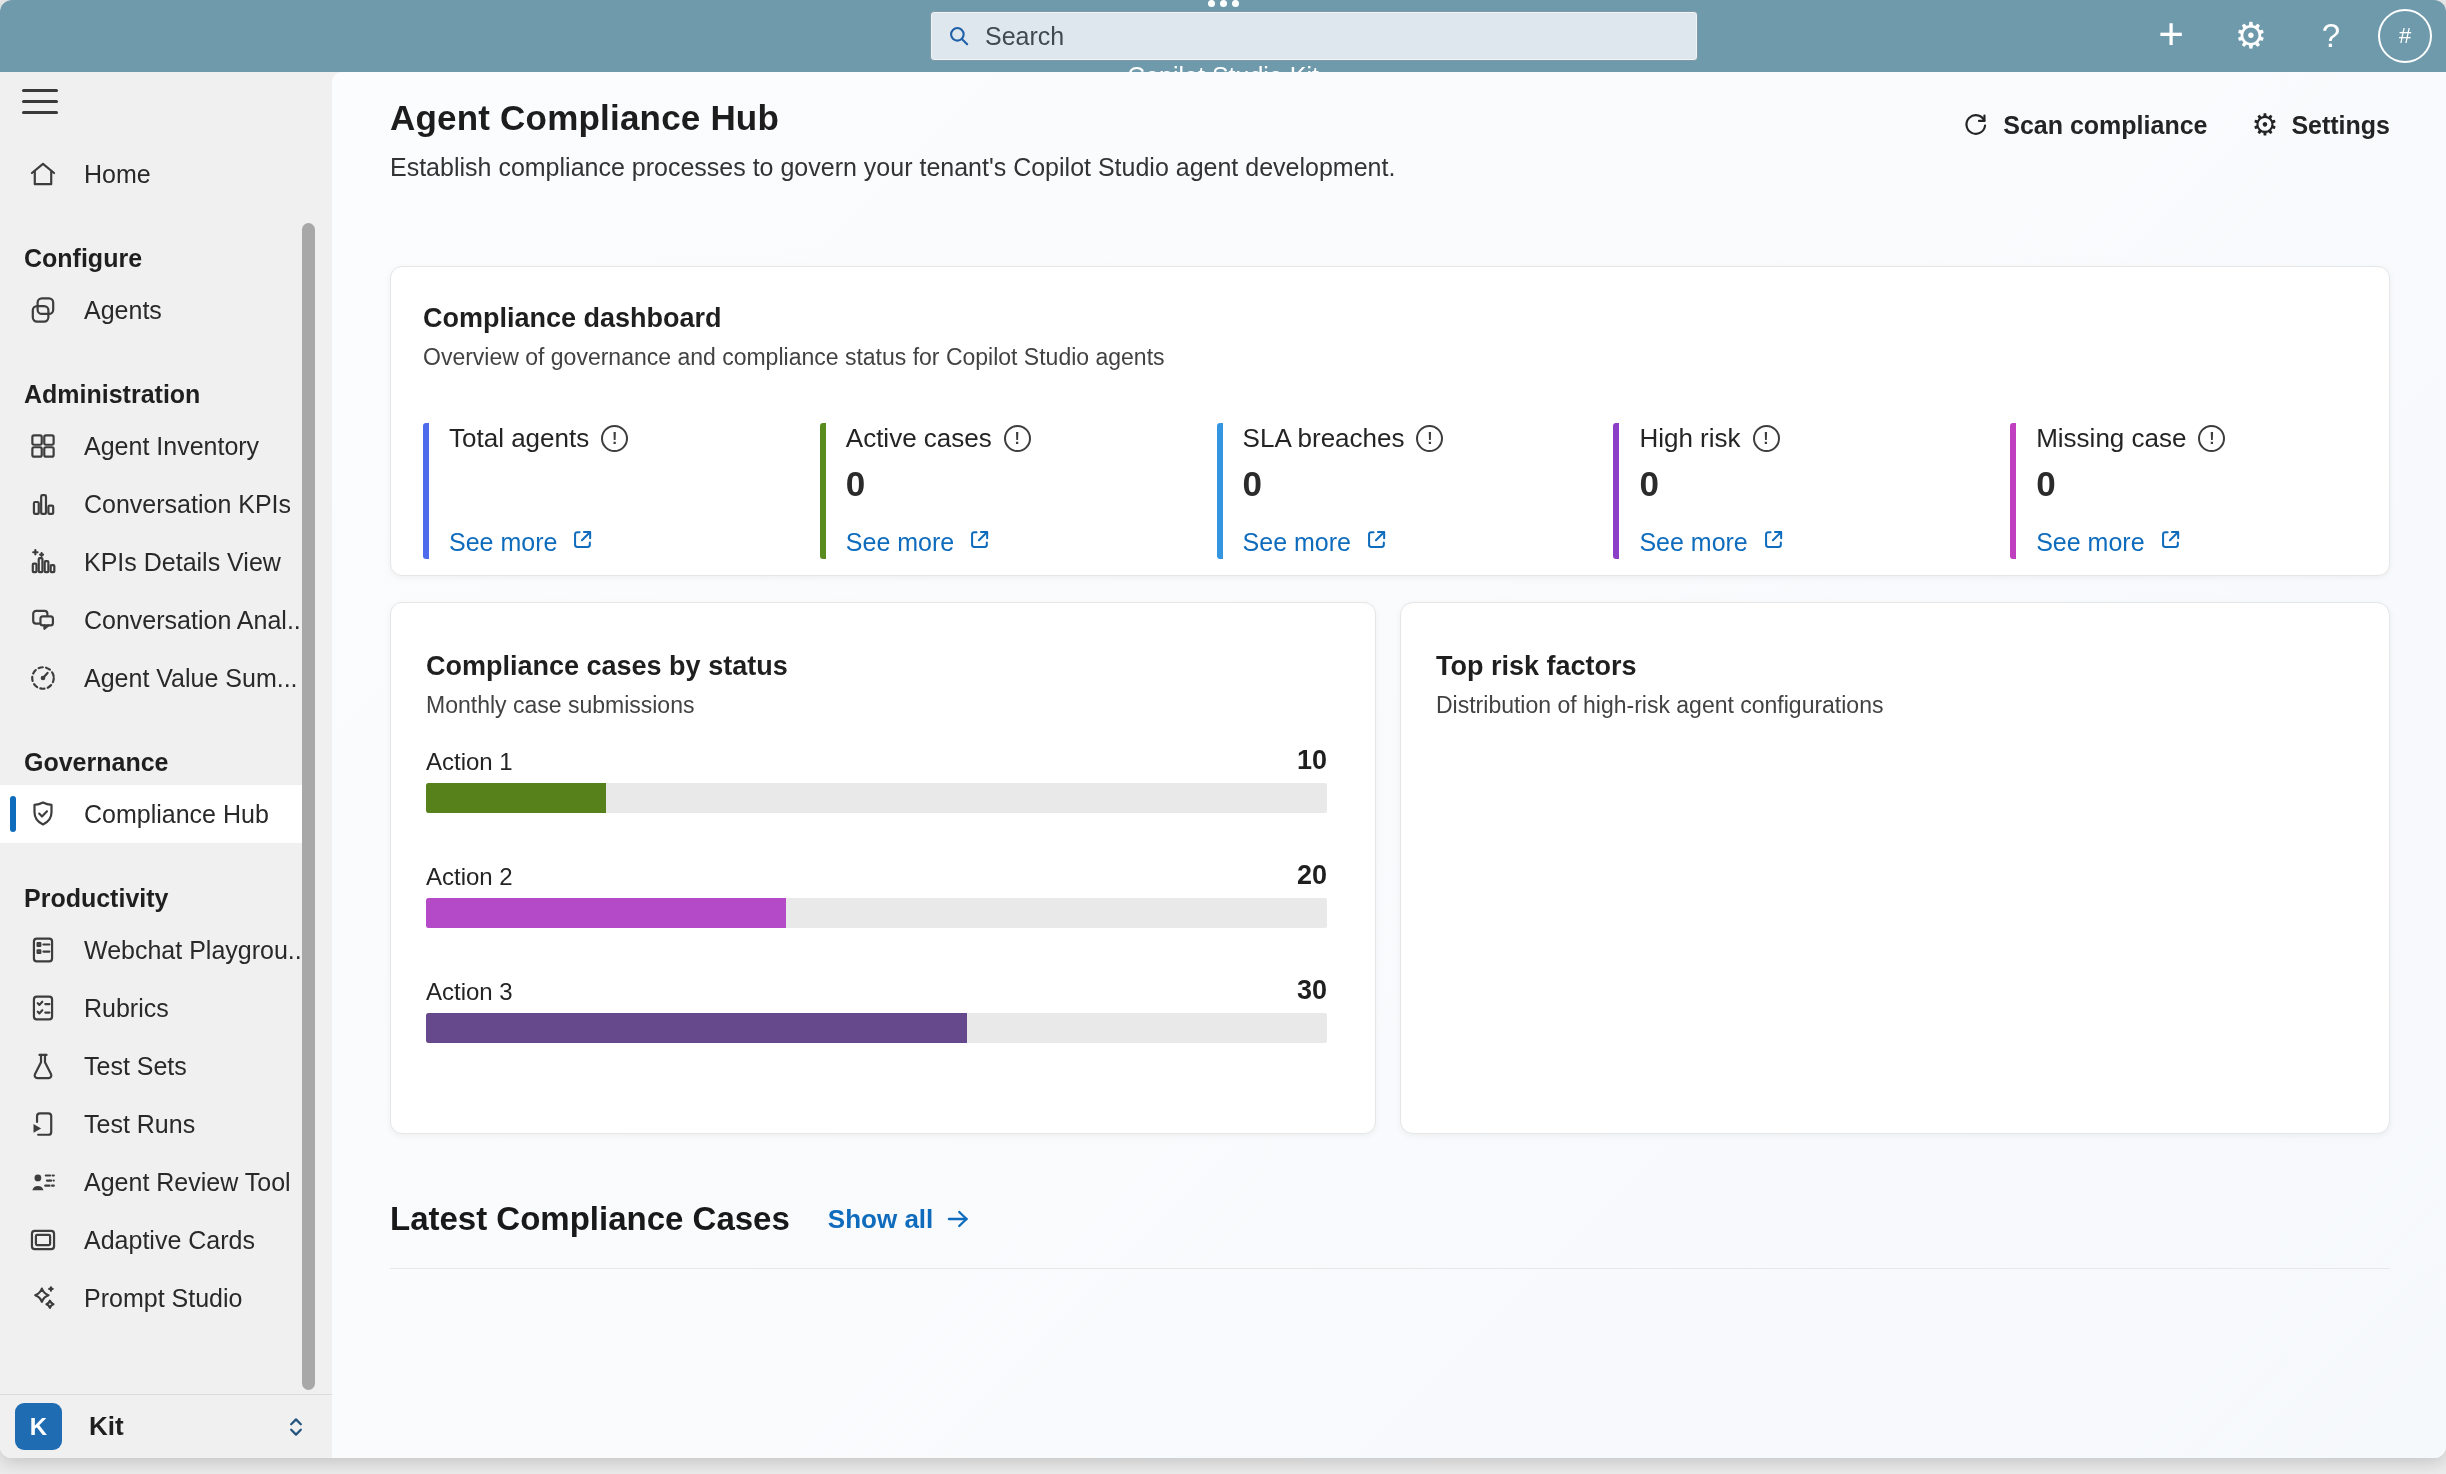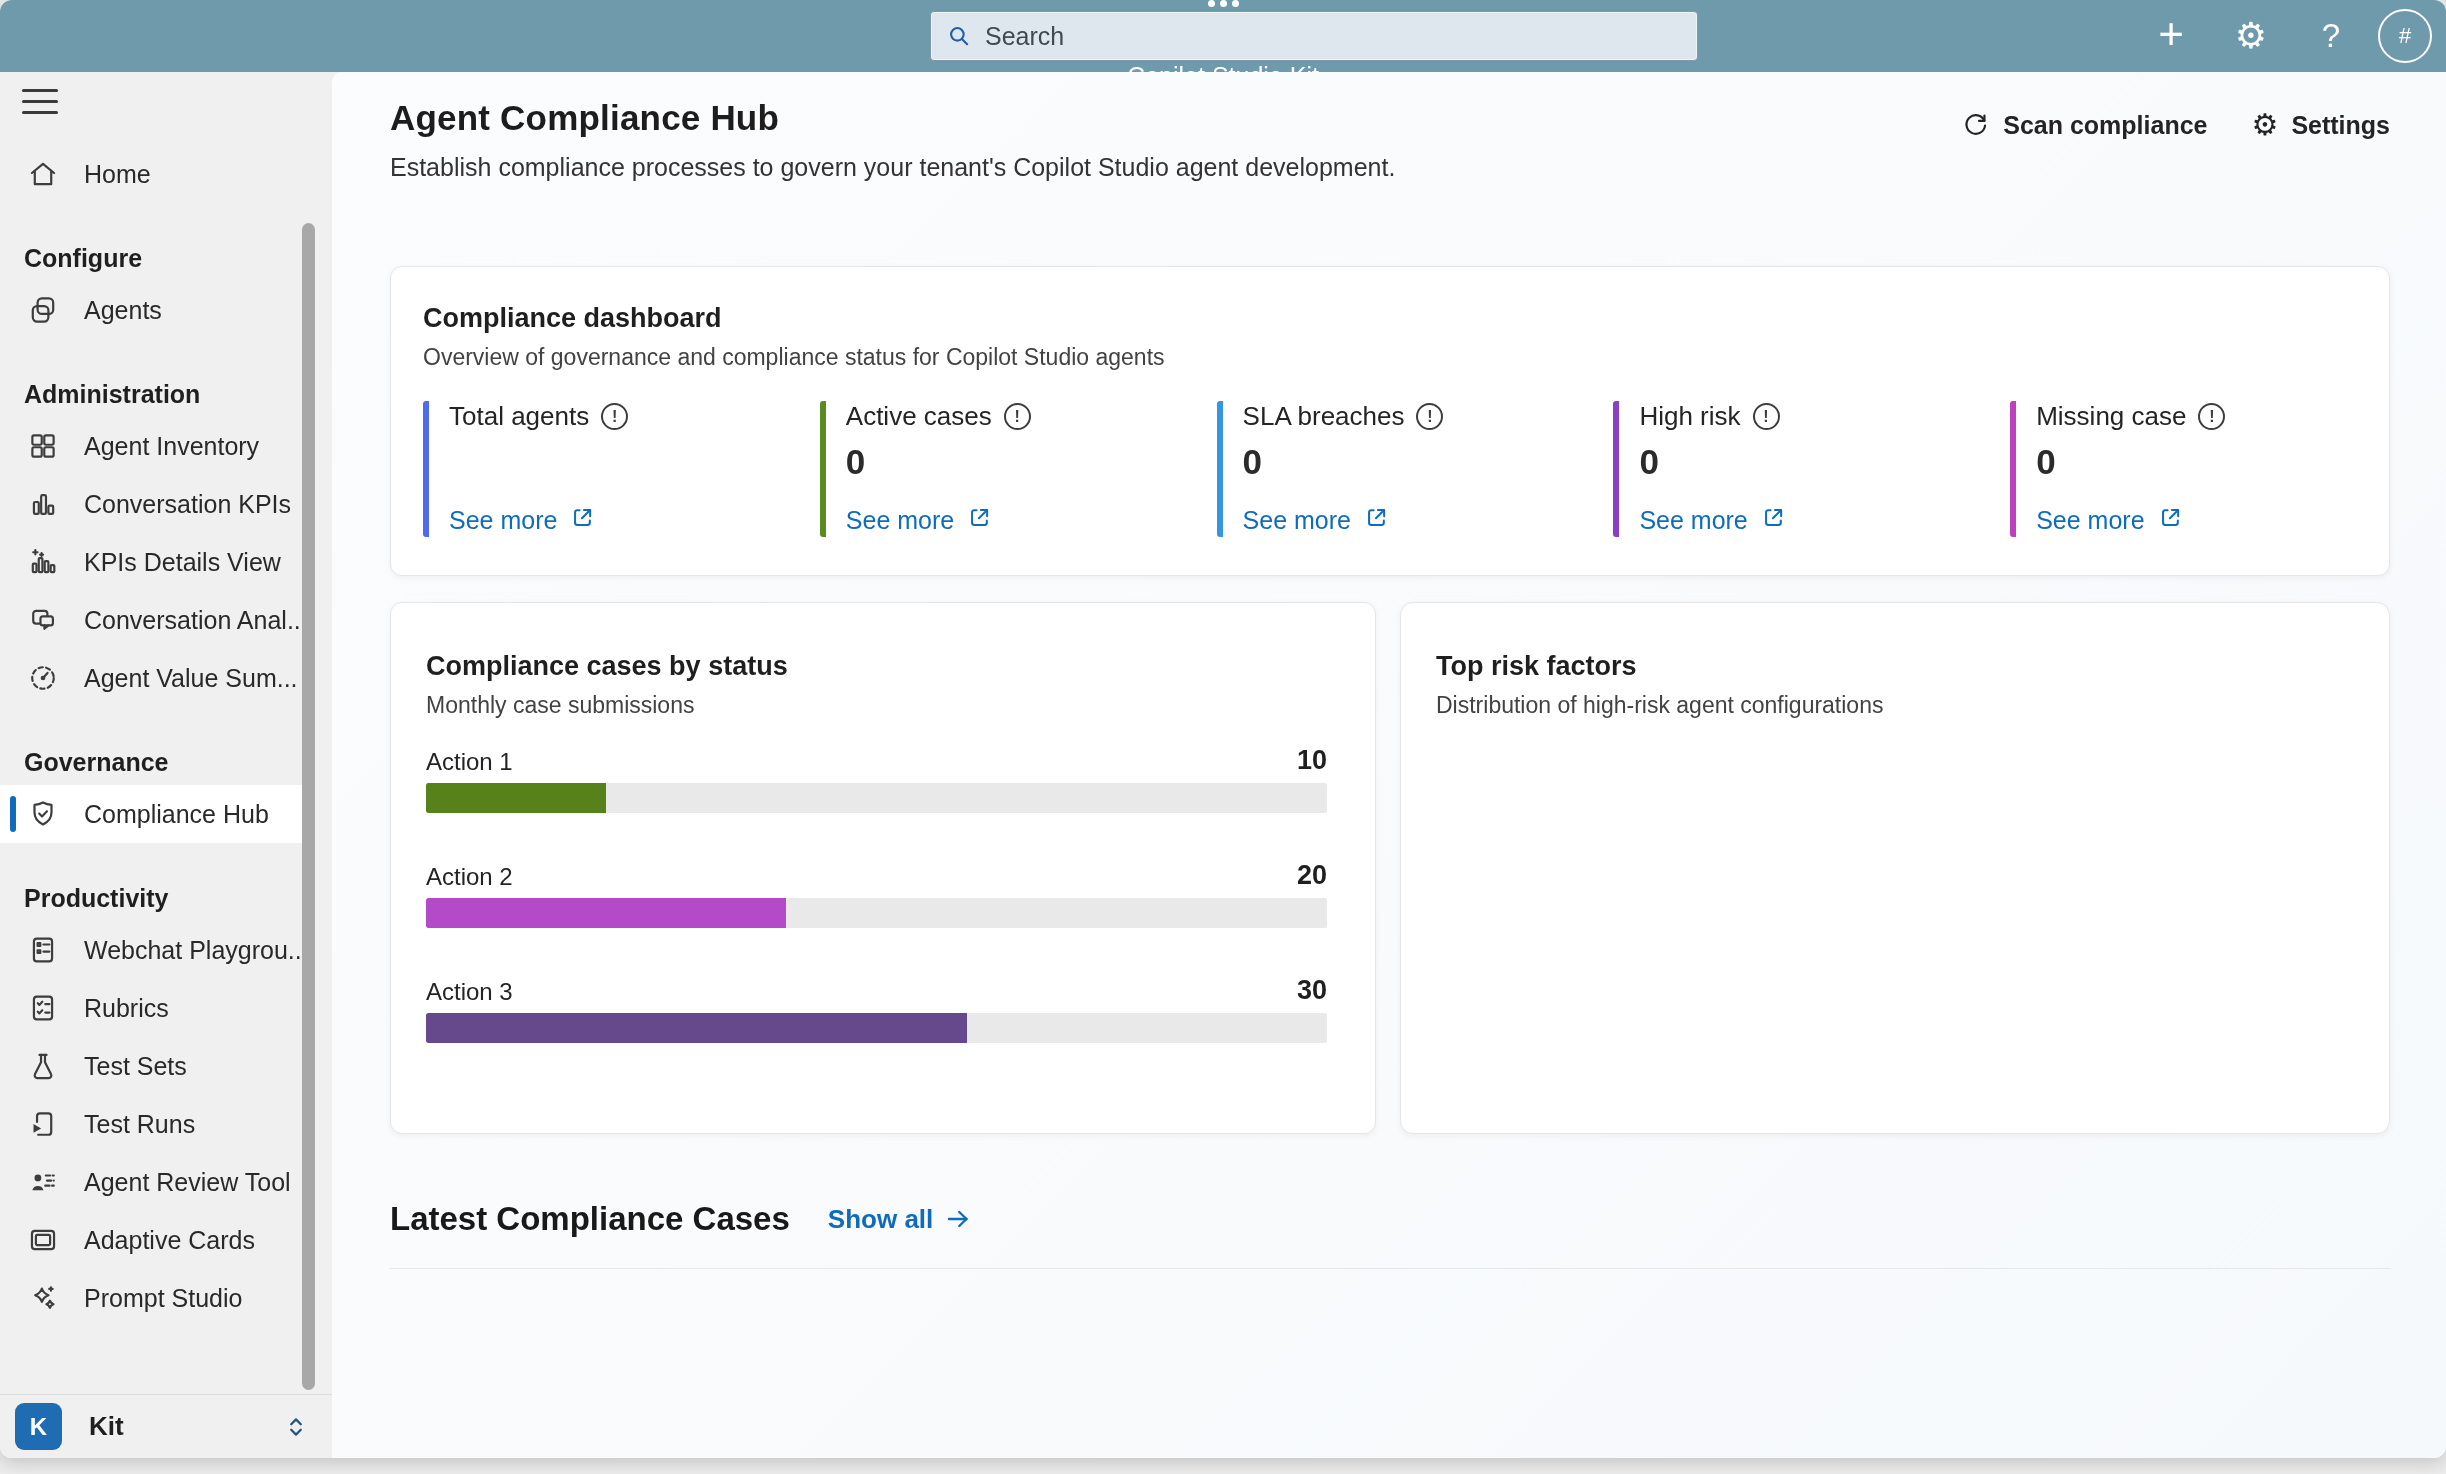--- a/index.html
+++ b/index.html
@@ -73,21 +73,21 @@
   .action-btn { display:flex; align-items:center; gap:13px; font-size:25px; font-weight:600;
     color:#242424; cursor:pointer; white-space:nowrap; }
   .action-btn .gear-glyph { font-size:30px; font-weight:400; line-height:1; color:#242424; }
 
   
   .card { background:#fff; border:1px solid #e6e6e6; border-radius:12px;
     box-shadow:0 2px 6px rgba(0,0,0,.05); }
   .dash-card { margin-top:84px; padding:36px 44px 40px 32px; height:310px; }
   .card-title { font-size:27px; font-weight:700; color:#1f1f1f; }
   .card-sub { margin-top:10px; font-size:23px; color:#424242; }
-  .kpi-row { margin-top:30px; display:grid; grid-template-columns:repeat(5,1fr); gap:62px; }
+  .kpi-row { margin-top:52px; display:grid; grid-template-columns:repeat(5,1fr); gap:62px; }
   .kpi-tile { border-left:6px solid #4f6bed; border-radius:3px; padding-left:20px; height:136px;
     display:flex; flex-direction:column; }
   .kpi-label-row { display:flex; align-items:center; gap:12px; }
   .kpi-label { font-size:26px; color:#242424; }
   .info-icon { width:27px; height:27px; border-radius:50%; border:2px solid #3d3d3d; color:#3d3d3d;
     font-size:16px; font-weight:700; display:flex; align-items:center; justify-content:center; cursor:pointer; }
   .kpi-value { margin-top:10px; height:42px; font-size:35px; font-weight:700; color:#2b2b2b; }
   .see-more { margin-top:auto; display:flex; align-items:center; gap:12px; font-size:25px;
     color:#0f6cbd; cursor:pointer; text-decoration:none; }
 

